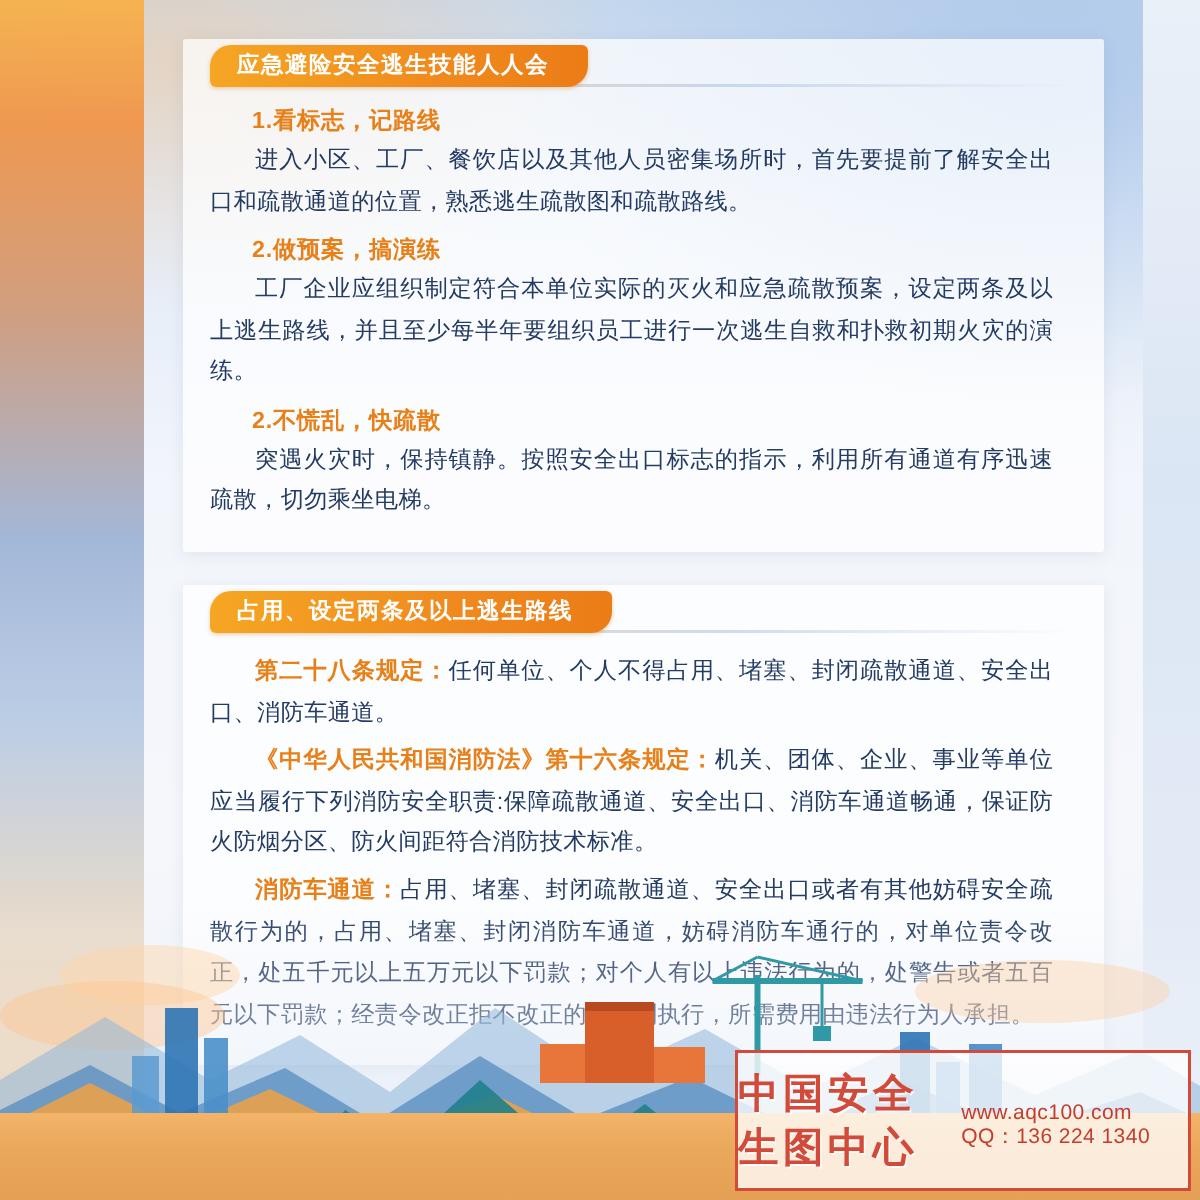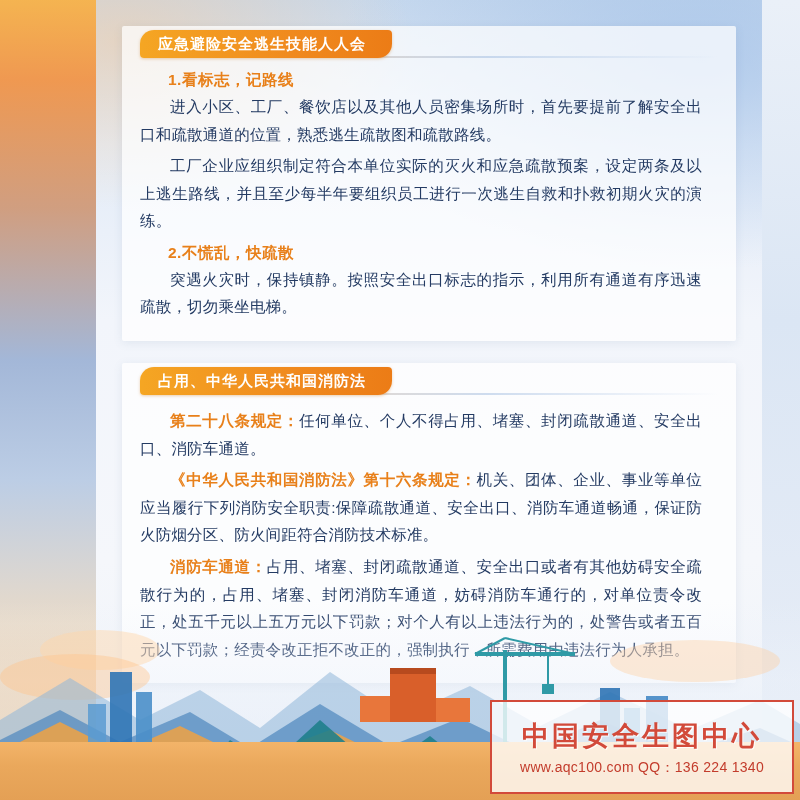--- a/index.html
+++ b/index.html
@@ -79,21 +79,21 @@
 
   
   .scene{position:absolute;left:0;bottom:0;width:800px;height:200px;overflow:hidden;}
   .sky{position:absolute;inset:0;background:linear-gradient(180deg,rgba(240,244,250,0) 0%,rgba(236,242,250,.4) 40%,rgba(230,238,248,.7) 100%);}
   .mtn{position:absolute;bottom:0;}
   .cloud{position:absolute;border-radius:50%;opacity:.85;}
   .bldg{position:absolute;bottom:22px;}
   .watermark{
     position:absolute;right:6px;bottom:6px;width:300px;height:90px;
     border:2px solid #d24a3a;background:rgba(255,255,255,.78);
-    display:flex;flex-direction:column;align-items:center;justify-content:center;
+    display:flex;flex-direction:row;align-items:center;
   }
   .wm-title{
     color:#d24a3a;font-weight:bold;font-size:27px;letter-spacing:3px;
     font-family:"DejaVu Sans","Liberation Sans",sans-serif;
     text-shadow:1px 1px 0 rgba(255,255,255,.8);
   }
   .wm-sub{
     margin-top:5px;color:#c33c2c;font-size:14px;font-weight:normal;letter-spacing:.3px;
     font-family:"Liberation Sans",sans-serif;
   }
@@ -110,30 +110,31 @@
 
     <div class="card card1">
       <div class="hdr">
         <div class="rule"></div>
         <div class="ribbon">应急避险安全逃生技能人人会</div>
       </div>
 
       <div class="subhead">1.看标志，记路线</div>
       <p class="body">进入小区、工厂、餐饮店以及其他人员密集场所时，首先要提前了解安全出口和疏散通道的位置，熟悉逃生疏散图和疏散路线。</p>
 
+      <div class="subhead">2.做预案，搞演练</div>
       <p class="body">工厂企业应组织制定符合本单位实际的灭火和应急疏散预案，设定两条及以上逃生路线，并且至少每半年要组织员工进行一次逃生自救和扑救初期火灾的演练。</p>
 
       <div class="subhead">2.不慌乱，快疏散</div>
       <p class="body">突遇火灾时，保持镇静。按照安全出口标志的指示，利用所有通道有序迅速疏散，切勿乘坐电梯。</p>
     </div>
 
     <div class="card card2">
       <div class="hdr">
         <div class="rule"></div>
-        <div class="ribbon">占用、中华人民共和国消防法</div>
+        <div class="ribbon">占用、设定两条及以上逃生路线</div>
       </div>
 
       <p class="body">
         <span class="em">第二十八条规定：</span><span>任何单位、个人不得占用、堵塞、封闭疏散通道、安全出口、消防车通道。</span>
       </p>
 
       <p class="body">
         <span class="em">《中华人民共和国消防法》第十六条规定：</span><span>机关、团体、企业、事业等单位应当履行下列消防安全职责:保障疏散通道、安全出口、消防车通道畅通，保证防火防烟分区、防火间距符合消防技术标准。</span>
       </p>
 

